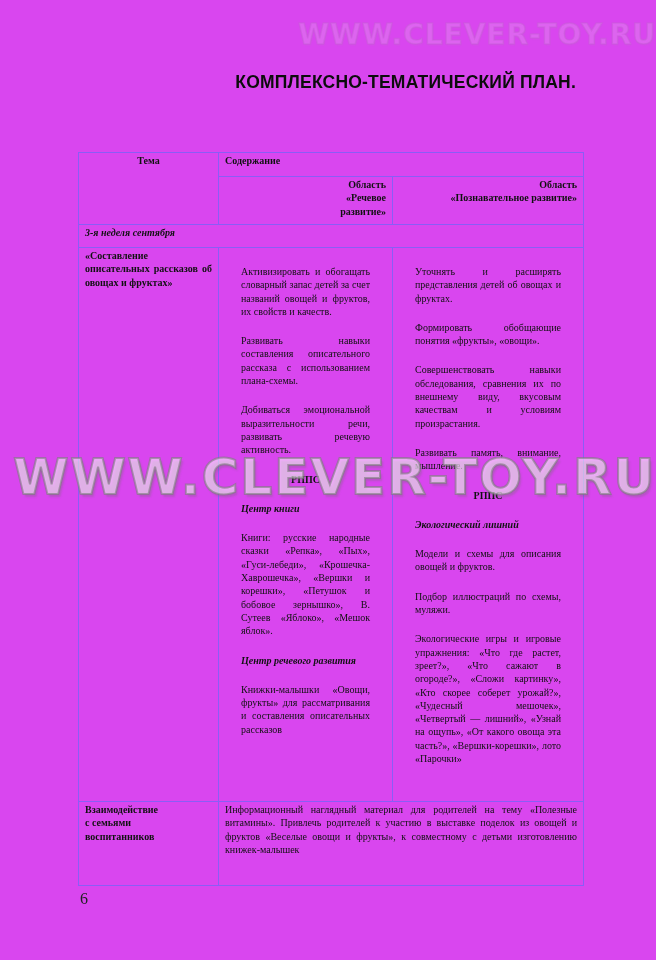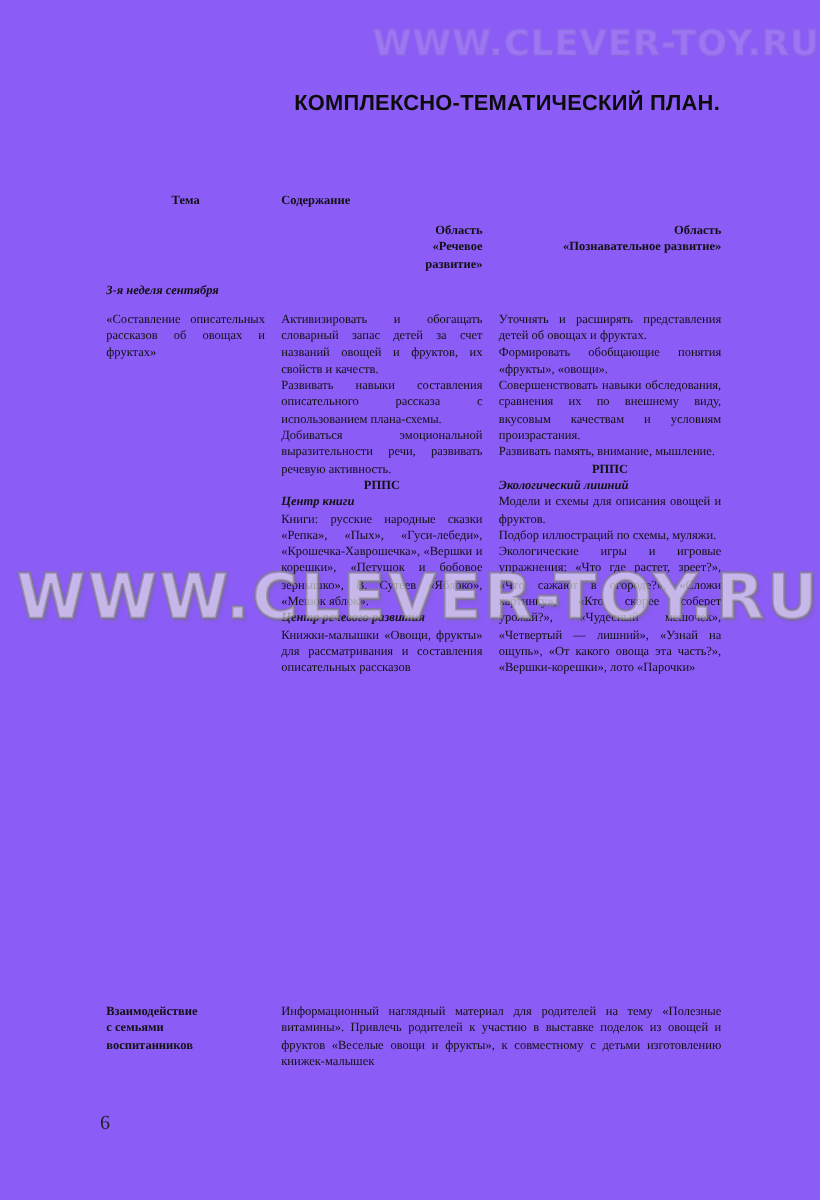--- a/index.html
+++ b/index.html
@@ -1,19 +1,19 @@
 <!DOCTYPE html>
 <html lang="ru"><head>
 <meta charset="utf-8">
 <style>
   html,body{margin:0;padding:0;background:#fff;}
   .page{
     position:relative;
     width:656px;height:960px;
-    background:#8b5cf6;
+    background:#d946ef;
     font-family:"Liberation Serif", serif;
     color:#111;
     overflow:hidden;
   }
   .doc-title{
     position:absolute;
     top:72px; right:80px;
     font-family:"Liberation Sans", sans-serif;
     font-weight:bold;
     font-size:17.5px;
@@ -54,33 +54,33 @@
   }
   td.week-row{
     font-weight:bold;
     font-style:italic;
     height:19px;
     font-size:15px;
     padding-left:4px;
     border-radius:10px;
   }
   td.cell-theme{
-    font-weight:normal;
+    font-weight:bold;
     text-align:justify;
     height:550px;
   }
   td.cell-body{ text-align:justify; }
   td.cell-family-title{
     font-weight:bold;
     white-space:pre-line;
     height:80px;
   }
   td.cell-family-body{ text-align:justify; }
   .cell-body p, .cell-theme p{
-    margin:0;
+    margin:16px;
     text-align:justify;
   }
   .cell-body p.bold{ font-weight:bold; text-align:center; }
   .cell-body p.bolditalic{ font-weight:bold; font-style:italic; text-align:left; }
   .page-number{
     position:absolute;
     left:80px; top:890px;
     font-size:16px;
     color:#222;
   }

